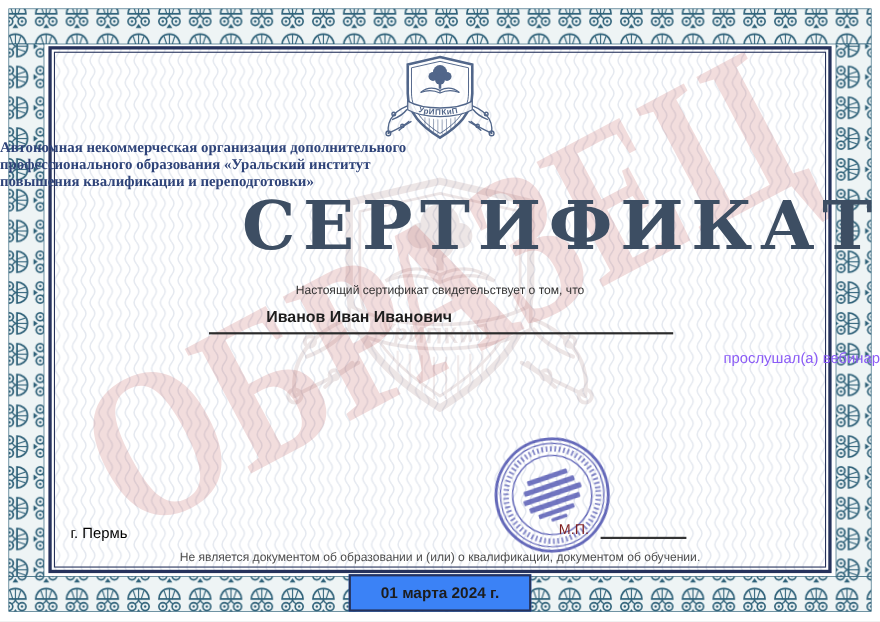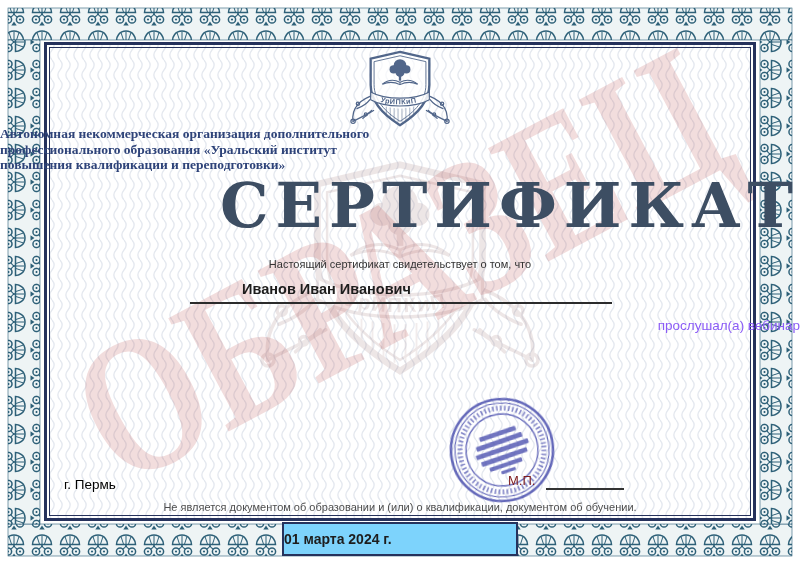--- a/index.html
+++ b/index.html
@@ -33,23 +33,23 @@
   .course{position:absolute;left:0;top:344px;width:800px;text-align:center;
           font-size:13.5px;font-weight:700;line-height:19.5px;color:#1a1a1a;}
   .city{position:absolute;left:64px;top:477px;font-size:13.5px;color:#000000;}
   .director{position:absolute;left:263px;top:463px;font-size:13px;line-height:15px;color:#222;}
   .seal{position:absolute;left:447px;top:395px;width:110px;height:110px;z-index:5;
         color:#4a4fae;opacity:.85;transform:rotate(-6deg);filter:blur(.4px);}
   .mp{position:absolute;left:508px;top:473px;font-size:13px;color:#7f1d1d;z-index:6;}
   .sig-line{position:absolute;left:546px;top:488px;width:78px;border-bottom:2px solid #333;z-index:6;}
   .note{position:absolute;left:0;top:501px;width:800px;text-align:center;
         font-size:11px;color:#4d4d4d;}
-  .datebox{position:absolute;left:50%;top:522px;transform:translateX(-50%);width:236px;height:34px;
-           box-sizing:border-box;background:#7dd3fc;border:2px solid #26325c;z-index:6;
-           line-height:30px;font-size:14px;font-weight:700;color:#1d1d1d;}
+  .datebox{position:absolute;left:50%;top:522px;transform:translateX(-50%);width:166px;height:34px;
+           box-sizing:border-box;background:#3b82f6;border:2px solid #26325c;z-index:6;
+           text-align:center;line-height:30px;font-size:14px;font-weight:700;color:#1d1d1d;}
 </style>
 </head>
 <body>
 
 <div class="page">
 
   <svg class="decor" width="800" height="565" aria-hidden="true">
     <defs>
       <pattern id="orn" width="28" height="28" patternUnits="userSpaceOnUse">
         <rect width="28" height="28" fill="#eef4f5"></rect>

